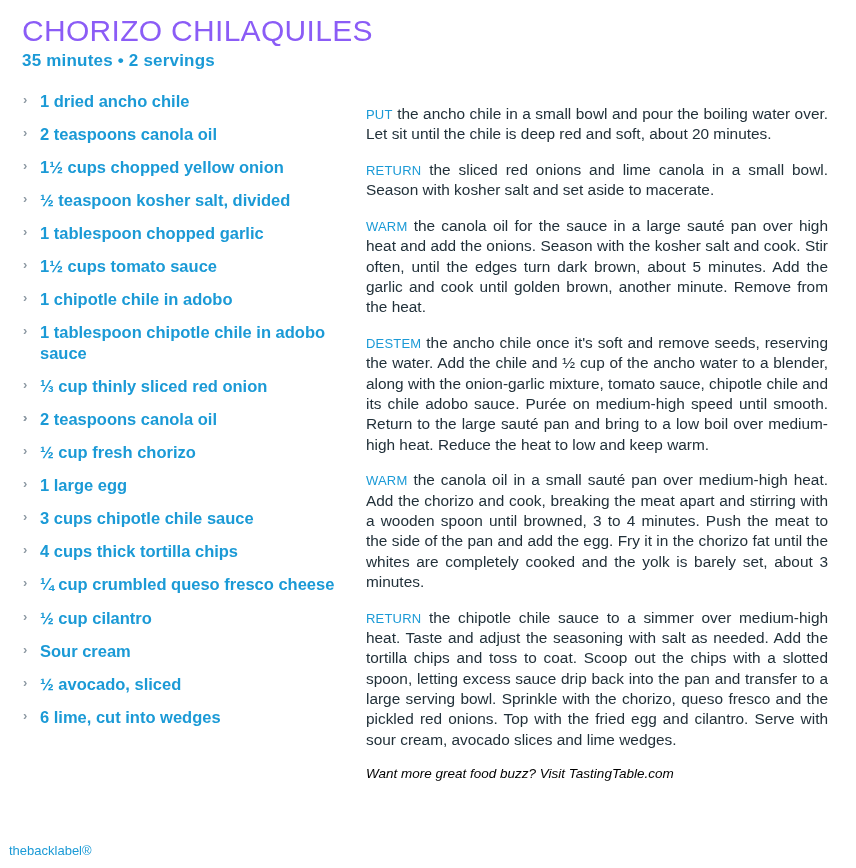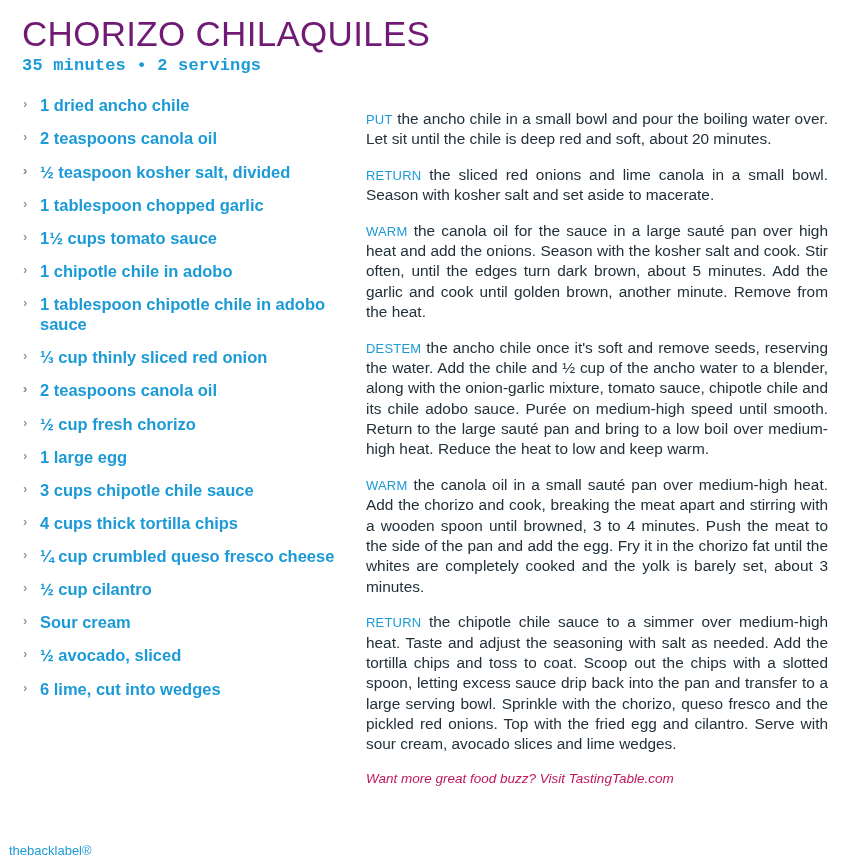--- a/index.html
+++ b/index.html
@@ -17,35 +17,34 @@
   }
   .page {
     position: absolute;
     left: 0; top: 0;
     width: 856px;
     height: 868px;
     box-sizing: border-box;
     padding: 14px 28px 0 22px;
   }
   .recipe-title {
-    font-size: 35px;
+    font-size: 30px;
     letter-spacing: 0.3px;
     font-weight: 400;
-    color: #701a75;
+    color: #8b5cf6;
     margin: 0 0 2px 0;
     line-height: 1.15;
     text-transform: uppercase;
   }
   .recipe-meta {
     font-size: 17px;
     font-weight: bold;
     color: #1b9ad6;
     margin: 0 0 18px 0;
     letter-spacing: 0.2px;
-    font-family: Liberation Mono, monospace;
   }
   .columns {
     display: flex;
     align-items: flex-start;
   }
   .col-ingredients {
     width: 322px;
     flex: 0 0 322px;
     padding-top: 2px;
   }
@@ -84,21 +83,21 @@
     text-align: justify;
   }
   .step .lead {
     color: #1b9ad6;
     font-size: 13px;
     letter-spacing: 0.2px;
   }
   .buzz {
     font-size: 13.5px;
     font-style: italic;
-    color: #be185d;
+    color: #000000;
     margin-top: 16px;
   }
   .footer {
     position: absolute;
     left: 9px;
     bottom: 10px;
     font-size: 13px;
     color: #1b9ad6;
   }
 </style>
@@ -107,21 +106,21 @@
 
 <div class="page">
   <h1 class="recipe-title">CHORIZO CHILAQUILES</h1>
   <div class="recipe-meta">35 minutes • 2 servings</div>
 
   <div class="columns">
     <div class="col-ingredients">
       <ul class="ingredients">
           <li><span class="bullet">›</span><span>1 dried ancho chile</span></li>
           <li><span class="bullet">›</span><span>2 teaspoons canola oil</span></li>
-          <li><span class="bullet">›</span></li>
+          <li><span class="bullet">›</span><span>1½ cups chopped yellow onion</span></li>
           <li><span class="bullet">›</span><span>½ teaspoon kosher salt, divided</span></li>
           <li><span class="bullet">›</span><span>1 tablespoon chopped garlic</span></li>
           <li><span class="bullet">›</span><span>1½ cups tomato sauce</span></li>
           <li><span class="bullet">›</span><span>1 chipotle chile in adobo</span></li>
           <li><span class="bullet">›</span><span>1 tablespoon chipotle chile in adobo sauce</span></li>
           <li><span class="bullet">›</span><span>⅓ cup thinly sliced red onion</span></li>
           <li><span class="bullet">›</span></li>
           <li><span class="bullet">›</span><span>2 teaspoons canola oil</span></li>
           <li><span class="bullet">›</span><span>½ cup fresh chorizo</span></li>
           <li><span class="bullet">›</span><span>1 large egg</span></li>

